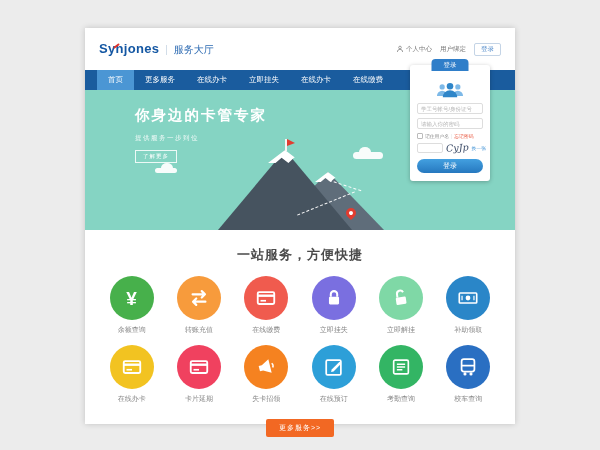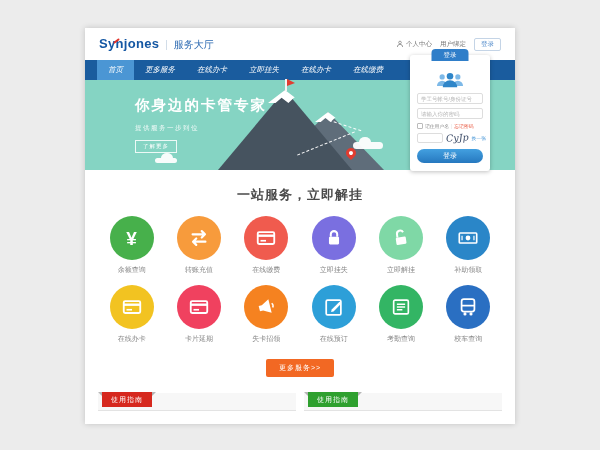--- a/index.html
+++ b/index.html
@@ -1,37 +1,37 @@
 <!DOCTYPE html>
 <html><head>
 <meta charset="utf-8">
 <style>
   html,body{margin:0;padding:0;}
   body{font-family:"Liberation Sans","DejaVu Sans",sans-serif;}
   .canvas{position:relative;width:600px;height:450px;background:#ececec;overflow:hidden;}
   .page{position:absolute;left:85px;top:28px;width:430px;height:396px;background:#ffffff;box-shadow:0 0 6px rgba(0,0,0,.18);}
 
   
-  .topbar{height:32px;display:flex;align-items:center;padding:11px 14px;box-sizing:border-box;}
+  .topbar{height:42px;display:flex;align-items:center;padding:11px 14px;box-sizing:border-box;}
   .brand{display:flex;align-items:baseline;position:relative;}
   .brand-name{font-size:13px;font-weight:bold;color:#1457a3;letter-spacing:.3px;}
   .brand-accent{position:absolute;left:13.5px;top:4px;width:7px;height:2px;background:#e2332a;transform:rotate(-38deg);border-radius:1px;}
   .brand-divider{margin:0 6px;color:#c9d6e4;font-size:10px;}
   .brand-suffix{font-size:10px;color:#2f6cb3;}
   .top-right{margin-left:auto;display:flex;align-items:center;gap:8px;}
   .top-link{font-size:6.5px;color:#777;text-decoration:none;display:flex;align-items:center;gap:2px;}
   .top-btn{font-size:6.5px;color:#4a86c8;border:1px solid #c4d4e6;border-radius:2px;padding:1px 6px;background:#fff;cursor:pointer;}
 
   
   .nav{height:20px;background:#1a5c9e;display:flex;align-items:stretch;padding-left:12px;}
-  .nav-item{font-size:7.5px;color:#fff;line-height:20px;padding:0 11px;text-decoration:none;font-style:italic;}
+  .nav-item{font-size:7.5px;color:#fff;line-height:20px;padding:0 11px;text-decoration:none;}
   .nav-item.active{background:#4b96d4;}
 
   
-  .hero{position:relative;height:90px;background:#85d4c3;overflow:visible;}
+  .hero{position:relative;height:140px;background:#85d4c3;overflow:visible;}
   .hero-copy{position:absolute;left:50px;top:16px;color:#fff;}
   .hero-title{font-size:14.5px;font-weight:bold;letter-spacing:2px;}
   .hero-sub{font-size:6.5px;margin-top:9px;letter-spacing:1.5px;opacity:.92;}
   .hero-cta{display:inline-block;margin-top:7px;font-size:5.5px;color:#fff;border:1px solid rgba(255,255,255,.85);padding:2px 7px;letter-spacing:1px;cursor:pointer;}
 
   
   .mtn-wrap{position:absolute;left:115px;bottom:0;width:210px;height:92px;}
   .mtn{position:absolute;bottom:0;clip-path:polygon(50% 0,100% 100%,0 100%);}
   .mtn-back{left:72px;width:112px;height:58px;background:#5f6d7a;}
   .mtn-front{left:18px;width:134px;height:80px;background:#46535f;}
@@ -174,21 +174,21 @@
         <div class="captcha-row">
           <input class="captcha-input" type="text" style="">
           <span class="captcha-img">CyJp</span>
           <a class="captcha-change" href="#">换一张</a>
         </div>
         <button class="login-submit">登录</button>
       </div>
     </section>
 
     <section class="services">
-      <div class="section-title">一站服务，立即解挂</div>
+      <div class="section-title">一站服务，方便快捷</div>
       <div class="svc-grid">
 
         <div class="svc-item">
           <div class="svc-circle" style="background-color: rgb(71, 176, 75);">
               <span class="glyph">¥</span>
             </div>
           <div class="svc-label">余额查询</div>
         </div>
 
         <div class="svc-item">

